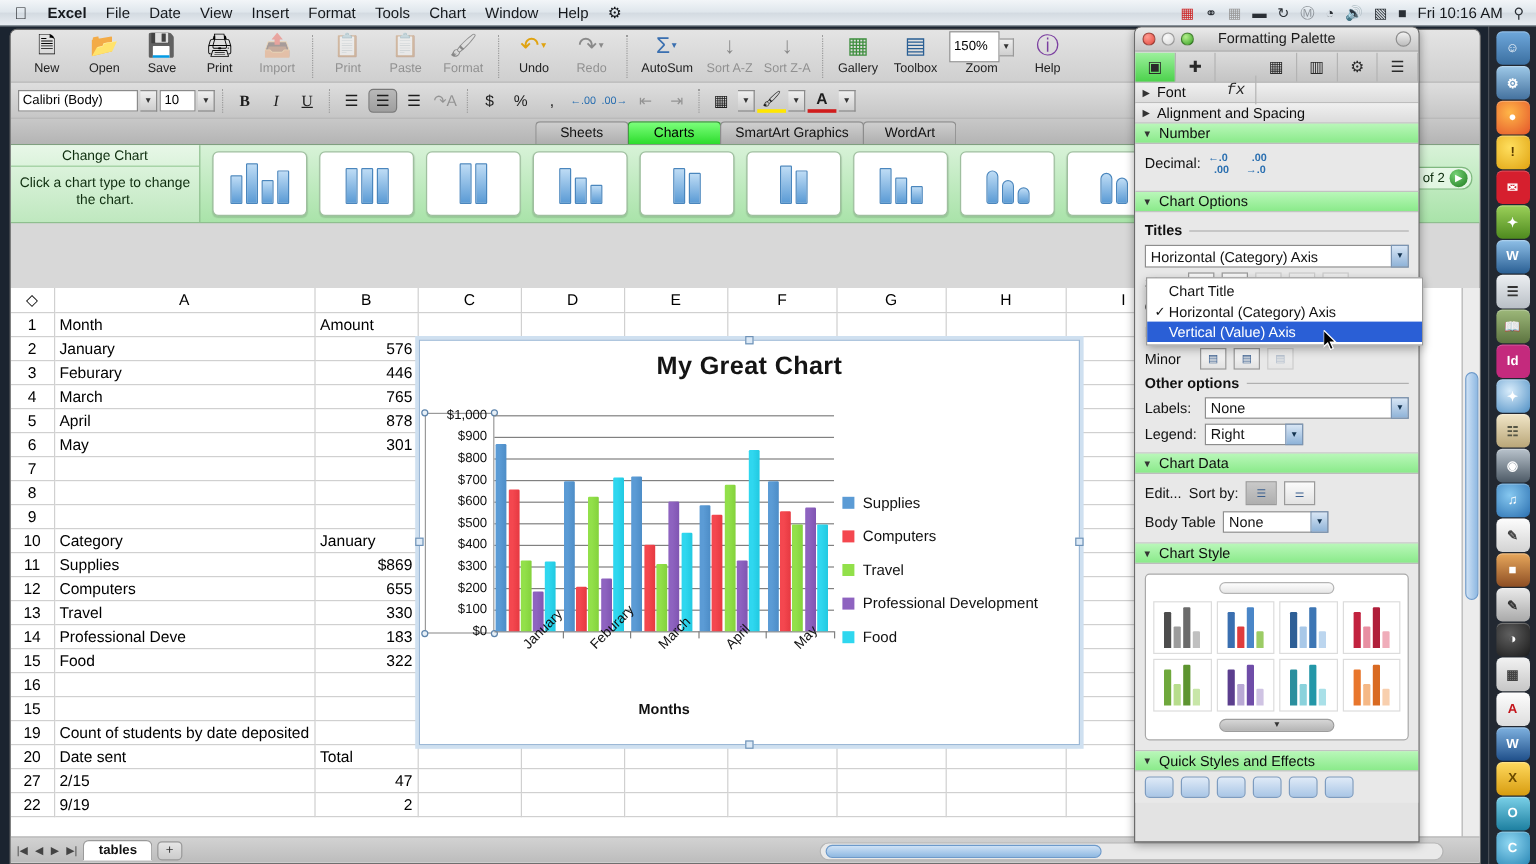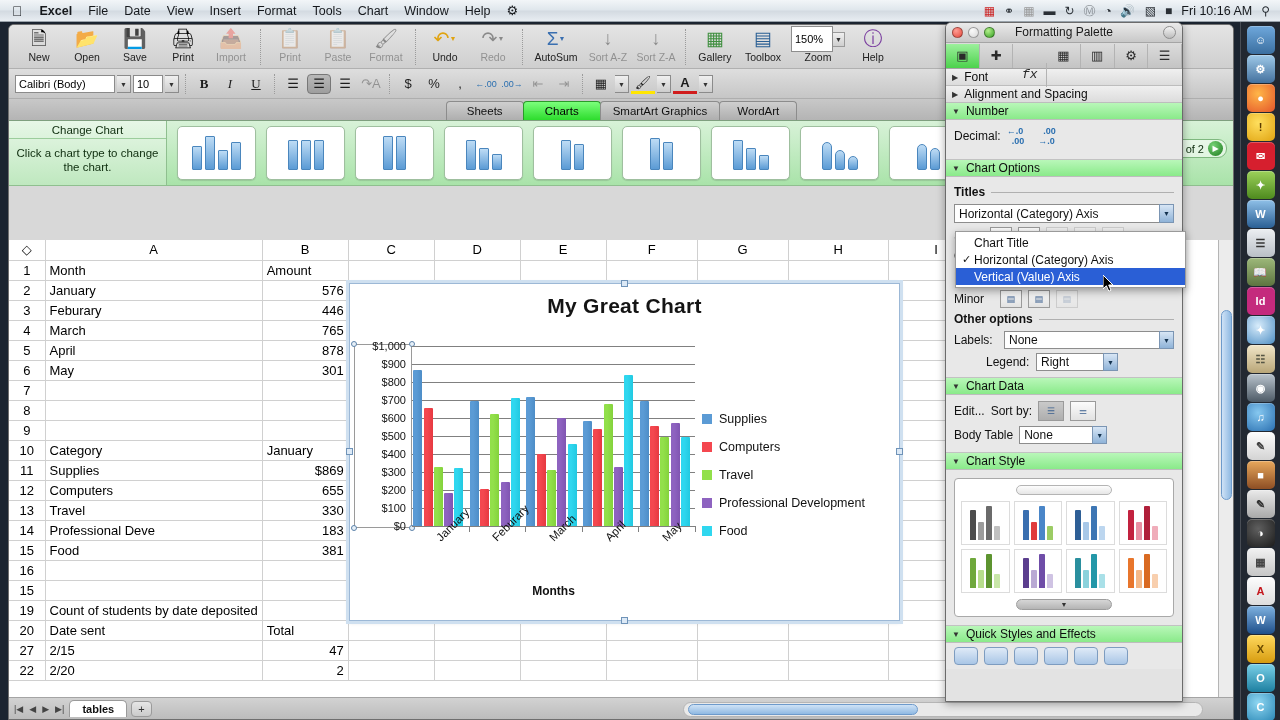--- a/index.html
+++ b/index.html
@@ -707,21 +707,21 @@
             <td style="width: 91px;"></td>
             <td style="width: 91px;"></td>
             <td style="width: 100px;"></td>
             <td style="width: 96px;"></td>
             <td style="width: 96px;"></td>
             <td style="width: 96px;"></td>
           </tr>
           <tr>
             <td class="rowh">15</td>
             <td style="width: 142px;">Food</td>
-            <td class="num" style="width: 86px;">381</td>
+            <td class="num" style="width: 86px;">322</td>
             <td class="num" style="width: 86px;">711</td>
             <td style="width: 86px;"></td>
             <td style="width: 86px;"></td>
             <td style="width: 91px;"></td>
             <td style="width: 91px;"></td>
             <td style="width: 100px;"></td>
             <td style="width: 96px;"></td>
             <td style="width: 96px;"></td>
             <td style="width: 96px;"></td>
           </tr>
@@ -790,21 +790,21 @@
             <td style="width: 86px;"></td>
             <td style="width: 91px;"></td>
             <td style="width: 91px;"></td>
             <td style="width: 100px;"></td>
             <td style="width: 96px;"></td>
             <td style="width: 96px;"></td>
             <td style="width: 96px;"></td>
           </tr>
           <tr>
             <td class="rowh">22</td>
-            <td style="width: 142px;">2/20</td>
+            <td style="width: 142px;">9/19</td>
             <td class="num" style="width: 86px;">2</td>
             <td style="width: 86px;"></td>
             <td style="width: 86px;"></td>
             <td style="width: 86px;"></td>
             <td style="width: 91px;"></td>
             <td style="width: 91px;"></td>
             <td style="width: 100px;"></td>
             <td style="width: 96px;"></td>
             <td style="width: 96px;"></td>
             <td style="width: 96px;"></td>
@@ -1024,21 +1024,21 @@
         <span class="rule"></span>
       </div>
     <div class="prow" style="margin-bottom:4px;">
       <span class="plabel" style="width:44px;">Labels:</span>
       <span class="psel">
         <span>None</span>
         <span class="pselcaret" style="position:absolute;right:-1px;top:-1px;">▼</span>
       </span>
     </div>
     <div class="prow" style="margin-bottom:2px;">
-      <span class="plabel" style="width:44px;margin-left:32px;">Legend:</span>
+      <span class="plabel" style="width:44px;">Legend:</span>
       <span class="psel" style="flex:0 0 82px;">
         <span>Right</span>
         <span class="pselcaret" style="position:absolute;right:-1px;top:-1px;">▼</span>
       </span>
     </div>
   </div>
 
   <div class="phdr open">
       <span class="tri">▼</span>
       <span>Chart Data</span>

